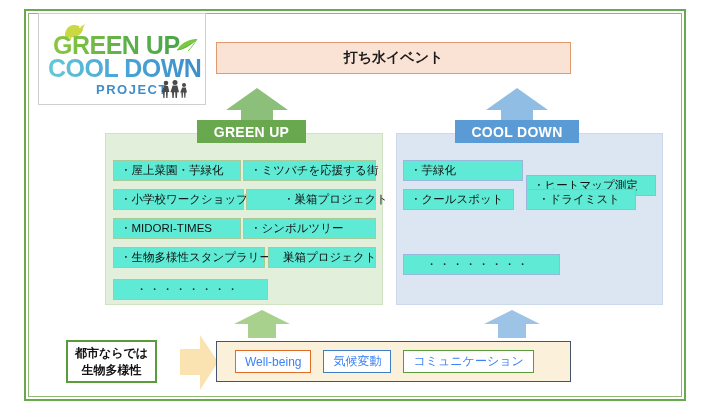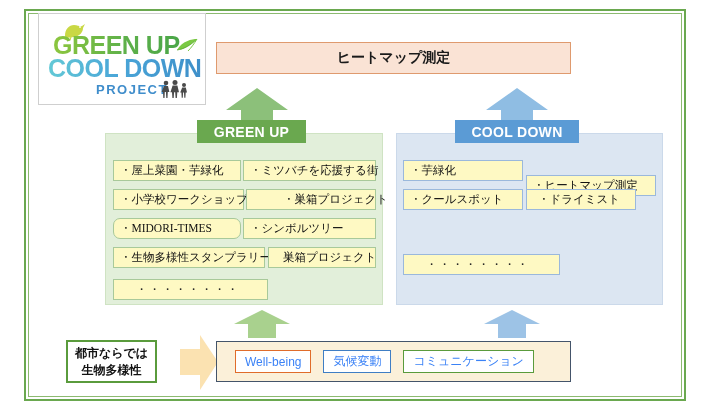--- a/index.html
+++ b/index.html
@@ -174,30 +174,29 @@
   .header-blue {
     left: 455px;
     top: 120px;
     width: 124px;
     background: #5b9bd5;
   }
 
   
   .chip {
     position: absolute;
-    background: #fef9c3;
+    background: #5eead4;
     box-sizing: border-box;
     display: flex;
     align-items: center;
     font-size: 11.5px;
     color: #111111;
     padding-left: 6px;
     white-space: nowrap;
     height: 21px;
-    font-family: Liberation Serif, serif;
   }
   .chip-green { border: 1px solid #a8c99a; }
   .chip-blue  { border: 1px solid #9ab8dc; }
   .chip-center { justify-content: flex-start; padding-left: 14px; }
   .chip-dots {
     letter-spacing: 2px;
     font-size: 11px;
     color: #222;
   }
 
@@ -297,21 +296,21 @@
             <circle cx="14" cy="2.6" r="2.5"></circle>
             <path d="M11.6 5.6 h4.8 l1.6 6.6 h-1.7 l-0.4 5.8 h-1.3 l-0.4 -5.8 h-1.1 l-0.4 5.8 h-1.3 l-0.4 -5.8 h-1.6 Z"></path>
             <circle cx="23" cy="5" r="2"></circle>
             <path d="M21.2 7.6 h3.6 l1.2 5 h-1.3 l-0.3 5.2 h-1.1 l-0.3 -5.2 h-0.9 l-0.3 5.2 h-1.1 l-0.3 -5.2 h-1.2 Z"></path>
           </g>
         </svg>
       </span>
     </div>
   </div>
 
-  <div class="top-banner">ヒートマップ測定</div>
+  <div class="top-banner">打ち水イベント</div>
 
   <div class="arrow-up-shape" style="left:226px; top:88px;">
     <svg viewBox="0 0 62 42" width="62" height="42">
       <path d="M31 0 L62 22 L47 22 L47 42 L15 42 L15 22 L0 22 Z" fill="#8cc07a"></path>
     </svg>
   </div>
   <div class="arrow-up-shape" style="left:486px; top:88px;">
     <svg viewBox="0 0 62 42" width="62" height="42">
       <path d="M31 0 L62 22 L47 22 L47 42 L15 42 L15 22 L0 22 Z" fill="#8fbde3"></path>
     </svg>
@@ -319,35 +318,35 @@
 
   <div class="panel panel-green"></div>
   <div class="panel-header header-green">GREEN UP</div>
 
   <div class="chip chip-green" style="left:113px; top:160px; width:128px;">・屋上菜園・芋緑化</div>
   <div class="chip chip-green" style="left:243px; top:160px; width:133px;">・ミツバチを応援する街</div>
 
   <div class="chip chip-green" style="left:113px; top:189px; width:131px;">・小学校ワークショップ</div>
   <div class="chip chip-green" style="left:246px; top:189px; width:130px;padding-left:36px;">・巣箱プロジェクト</div>
 
-  <div class="chip chip-green" style="left:113px; top:218px; width:128px;border-radius:7px;">・MIDORI-TIMES</div>
+  <div class="chip chip-green" style="left:113px; top:218px; width:128px;">・MIDORI-TIMES</div>
   <div class="chip chip-green" style="left:243px; top:218px; width:133px;">・シンボルツリー</div>
 
   <div class="chip chip-green" style="left:113px; top:247px; width:152px;">・生物多様性スタンプラリー</div>
   <div class="chip chip-green chip-center" style="left:268px; top:247px; width:108px;">巣箱プロジェクト</div>
 
   <div class="chip chip-green chip-dots" style="left:113px; top:279px; width:155px; padding-left:22px;">・・・・・・・・</div>
 
   <div class="panel panel-blue"></div>
   <div class="panel-header header-blue">COOL DOWN</div>
 
   <div class="chip chip-blue" style="left:403px; top:160px; width:120px;">・芋緑化</div>
   <div class="chip chip-blue" style="left:526px; top:160px; width:130px;margin-top:15px;">・ヒートマップ測定</div>
 
-  <div class="chip chip-blue" style="left:403px; top:189px; width:120px;">・クールスポット</div>
+  <div class="chip chip-blue" style="left:403px; top:189px; width:111px;">・クールスポット</div>
   <div class="chip chip-blue" style="left:526px; top:189px; width:110px;padding-left:11px;">・ドライミスト</div>
 
 
   <div class="chip chip-blue chip-dots" style="left:403px; top:254px; width:157px; padding-left:22px;">・・・・・・・・</div>
 
   <div class="arrow-up-shape" style="left:234px; top:310px;">
     <svg viewBox="0 0 56 28" width="56" height="28">
       <path d="M28 0 L56 14 L42 14 L42 28 L14 28 L14 14 L0 14 Z" fill="#a9d18e"></path>
     </svg>
   </div>

